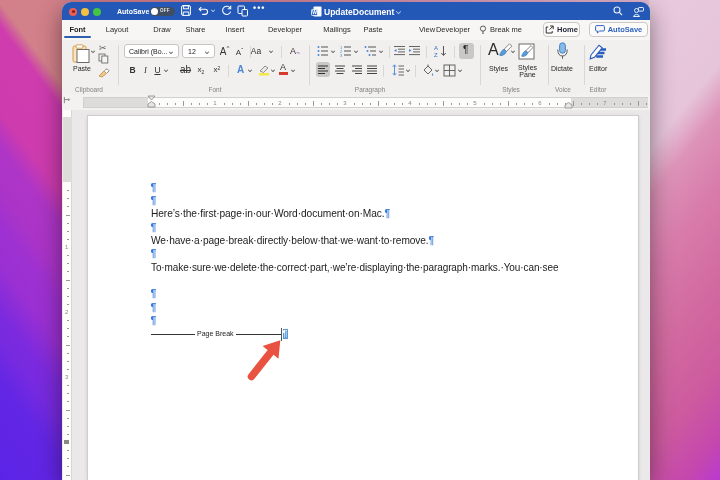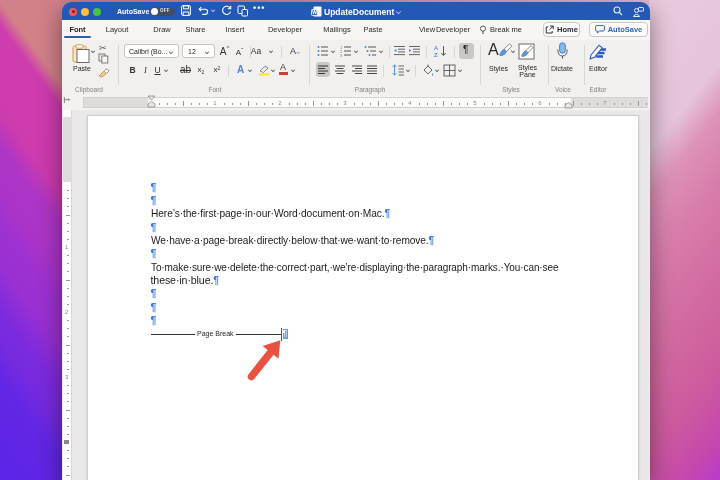--- a/index.html
+++ b/index.html
@@ -477,21 +477,20 @@
         <div style="position:absolute;top:330px;left:1px;width:5px;height:4px;background:#8a8886"></div>
       </div>
     <div class="page"></div>
     <div class="dtext" style="top:70.6px"><span class="p">¶</span></div>
     <div class="dtext" style="top:83.9px"><span class="p">¶</span></div>
     <div class="dtext" style="top:97.3px;transform:scaleX(.963);transform-origin:left center">Here’s·the·first·page·in·our·Word·document·on·Mac.<span class="p">¶</span></div>
     <div class="dtext" style="top:110.6px"><span class="p">¶</span></div>
     <div class="dtext" style="top:123.9px;transform:scaleX(.959);transform-origin:left center">We·have·a·page·break·directly·below·that·we·want·to·remove.<span class="p">¶</span></div>
     <div class="dtext" style="top:137.3px"><span class="p">¶</span></div>
     <div class="dtext" style="top:150.6px;transform:scaleX(.944);transform-origin:left center">To·make·sure·we·delete·the·correct·part,·we’re·displaying·the·paragraph·marks.·You·can·see</div>
-    <div class="dtext" style="top:163.9px">these·in·blue.<span class="p">¶</span></div>
     <div class="dtext" style="top:177.2px"><span class="p">¶</span></div>
     <div class="dtext" style="top:190.6px"><span class="p">¶</span></div>
     <div class="dtext" style="top:203.9px"><span class="p">¶</span></div>
 
     <div class="abs" style="left:89px;top:224px;width:130px;height:1px;background:#333"></div>
     <div class="abs" style="left:133px;top:219.5px;background:#fff;padding:0 2px;font-size:7px;color:#222">Page Break</div>
     <div class="abs" style="left:219px;top:217.5px;width:1px;height:13px;background:#555"></div>
     <div class="abs" style="left:220.5px;top:219px;width:5px;height:9.5px;background:#5b9bd5"></div>
     <div class="abs" style="left:220.5px;top:219px;font-size:9px;color:#fff;line-height:9px">¶</div>
 

